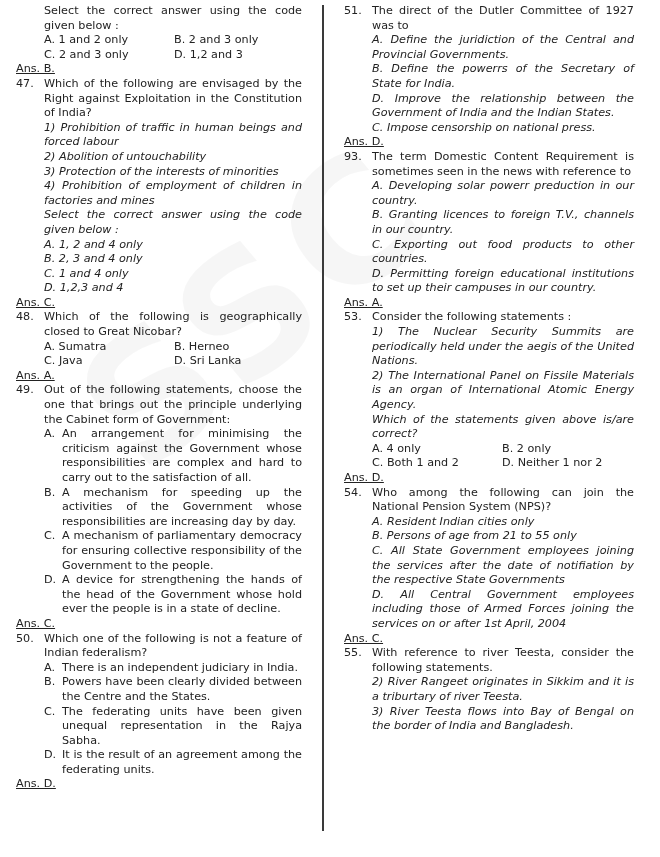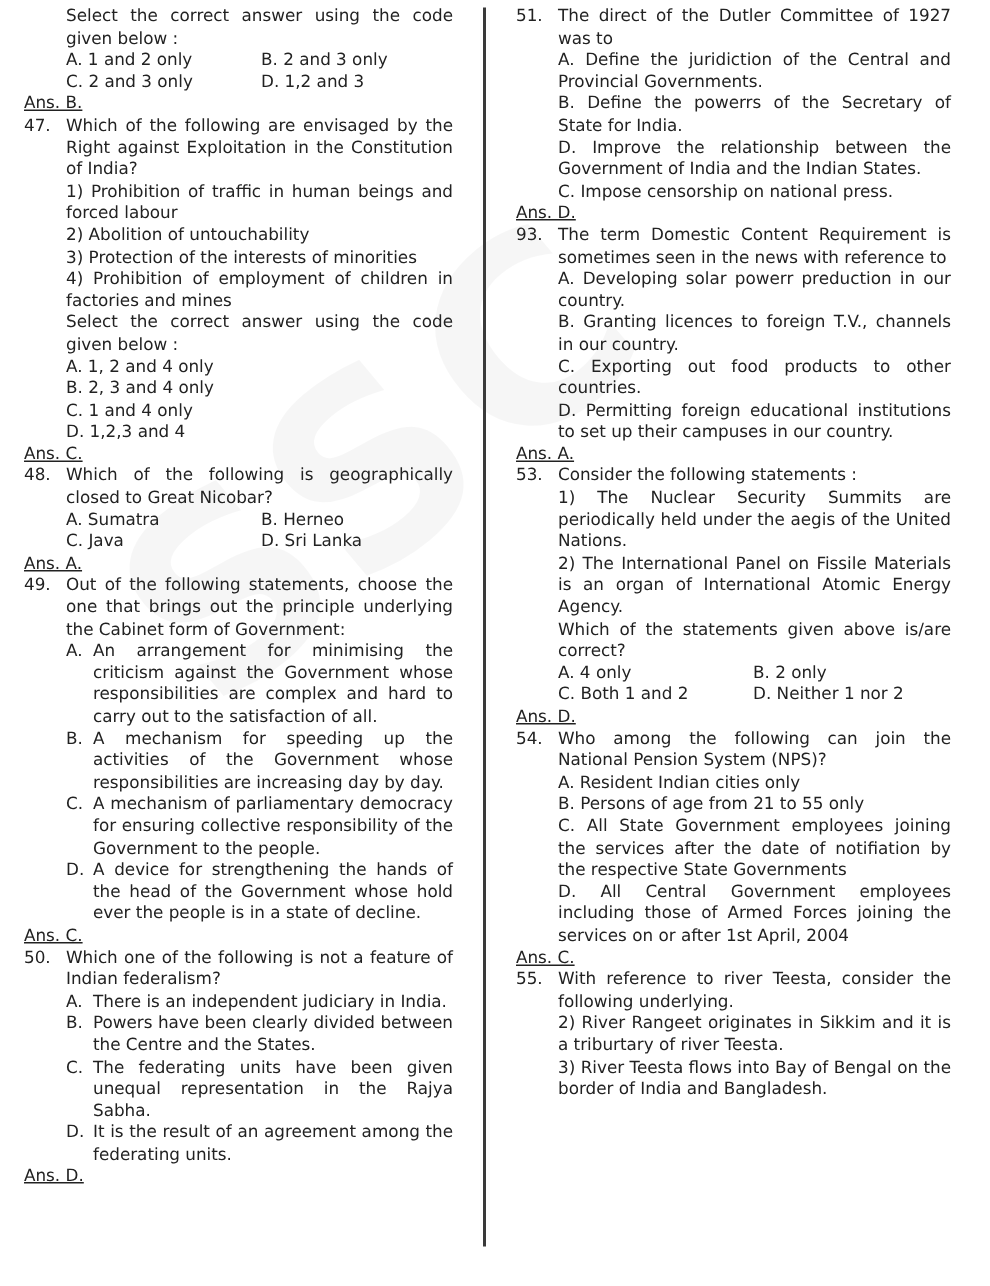--- a/index.html
+++ b/index.html
@@ -26,21 +26,21 @@
       position: absolute; left: 322px; top: 5px; width: 2px; height: 826px;
       background: #3a3a3a;
     }
     .col { position: absolute; top: 4px; }
     .col.left { left: 16px; width: 286px; }
     .col.right { left: 344px; width: 290px; }
     .blk { position: relative; }
     .q { position: relative; padding-left: 28px; text-align: justify; }
     .q .num { position: absolute; left: 0; top: 0; }
     .ans { padding-left: 0; text-decoration: underline; }
-    .indent { padding-left: 28px; text-align: justify; }
+    .indent { padding-left: 28px; text-align: justify; font-style: italic; }
     .opt { position: relative; padding-left: 46px; text-align: justify; }
     .opt .lbl { position: absolute; left: 28px; top: 0; }
     .grid2 { display: grid; grid-template-columns: 130px 1fr; padding-left: 28px; }
     .lead { padding-left: 28px; text-align: justify; }
   </style>
 </head>
 <body>
 
 <div class="page">
   <div class="watermark">SSC</div>
@@ -166,19 +166,19 @@
       <div class="indent"><span>A.</span> <span>Resident Indian cities only</span></div>
       <div class="indent"><span>B.</span> <span>Persons of age from 21 to 55 only</span></div>
       <div class="indent"><span>C.</span> <span>All State Government employees joining the services after the date of notifiation by the respective State Governments</span></div>
       <div class="indent"><span>D.</span> <span>All Central Government employees including those of Armed Forces joining the services on or after 1st April, 2004</span></div>
       <div class="ans">Ans. C.</div>
     </div>
 
     <div class="blk">
       <div class="q">
         <span class="num">55.</span>
-        <span>With reference to river Teesta, consider the following underlying.</span>
+        <span>With reference to river Teesta, consider the following statements.</span>
       </div>
       <div class="indent">2) River Rangeet originates in Sikkim and it is a triburtary of river Teesta.</div>
       <div class="indent">3) River Teesta flows into Bay of Bengal on the border of India and Bangladesh.</div>
     </div>
   </div>
 </div>
 
 </body></html>

